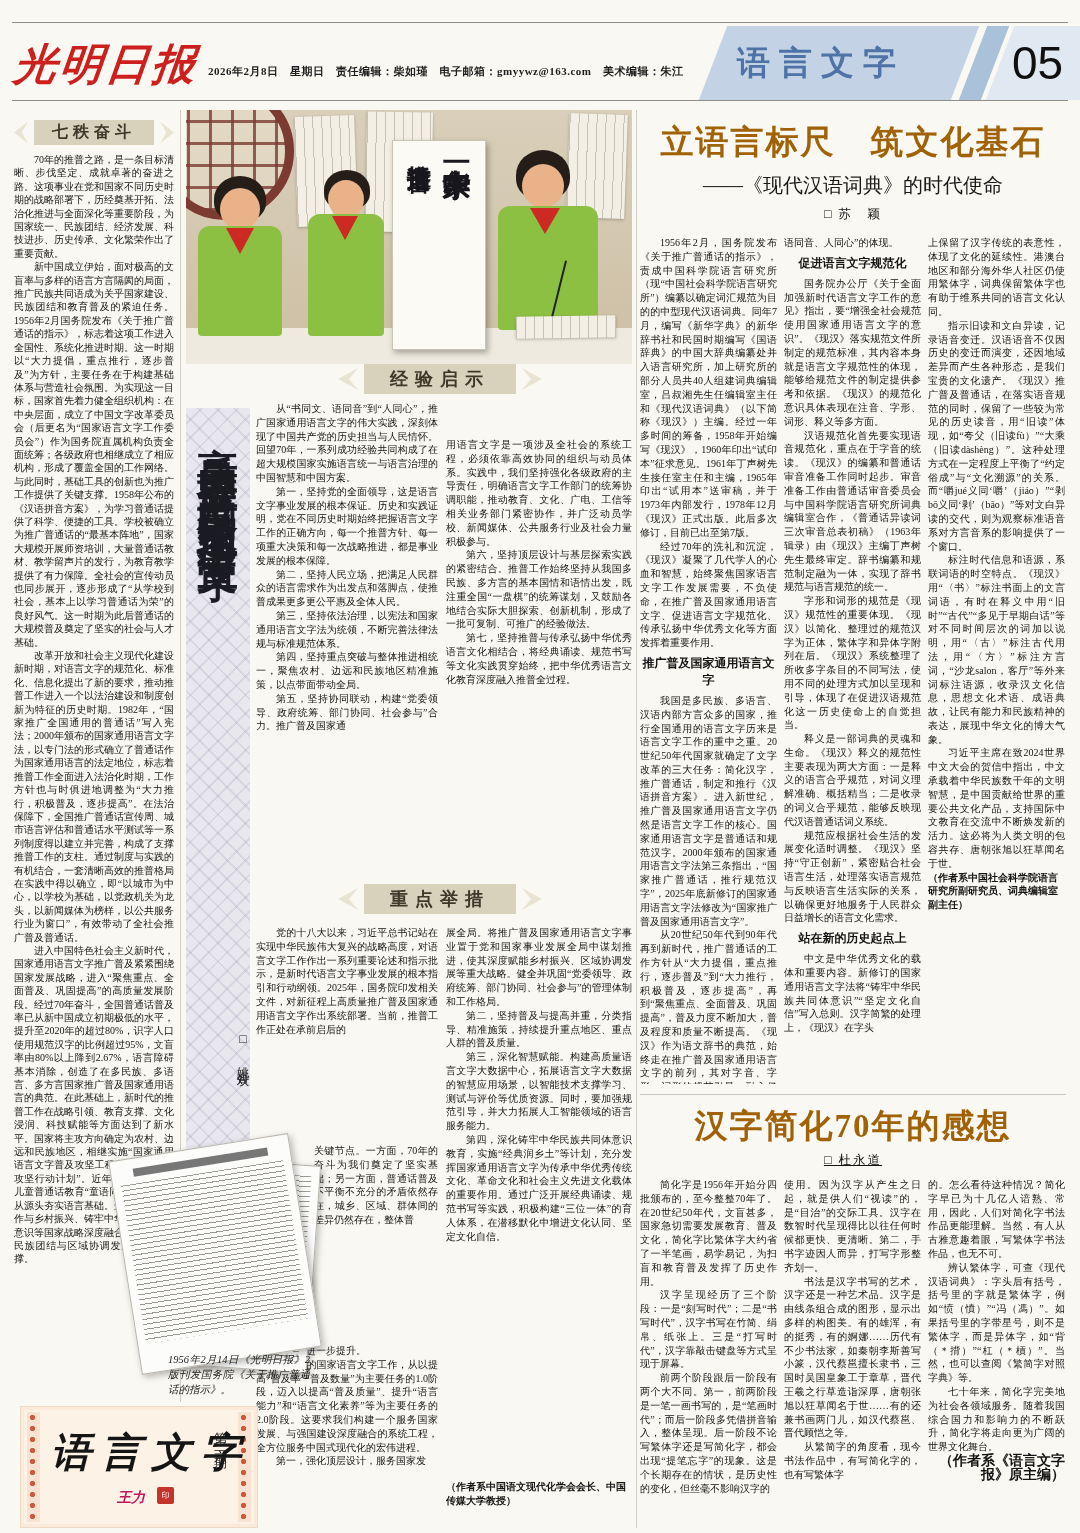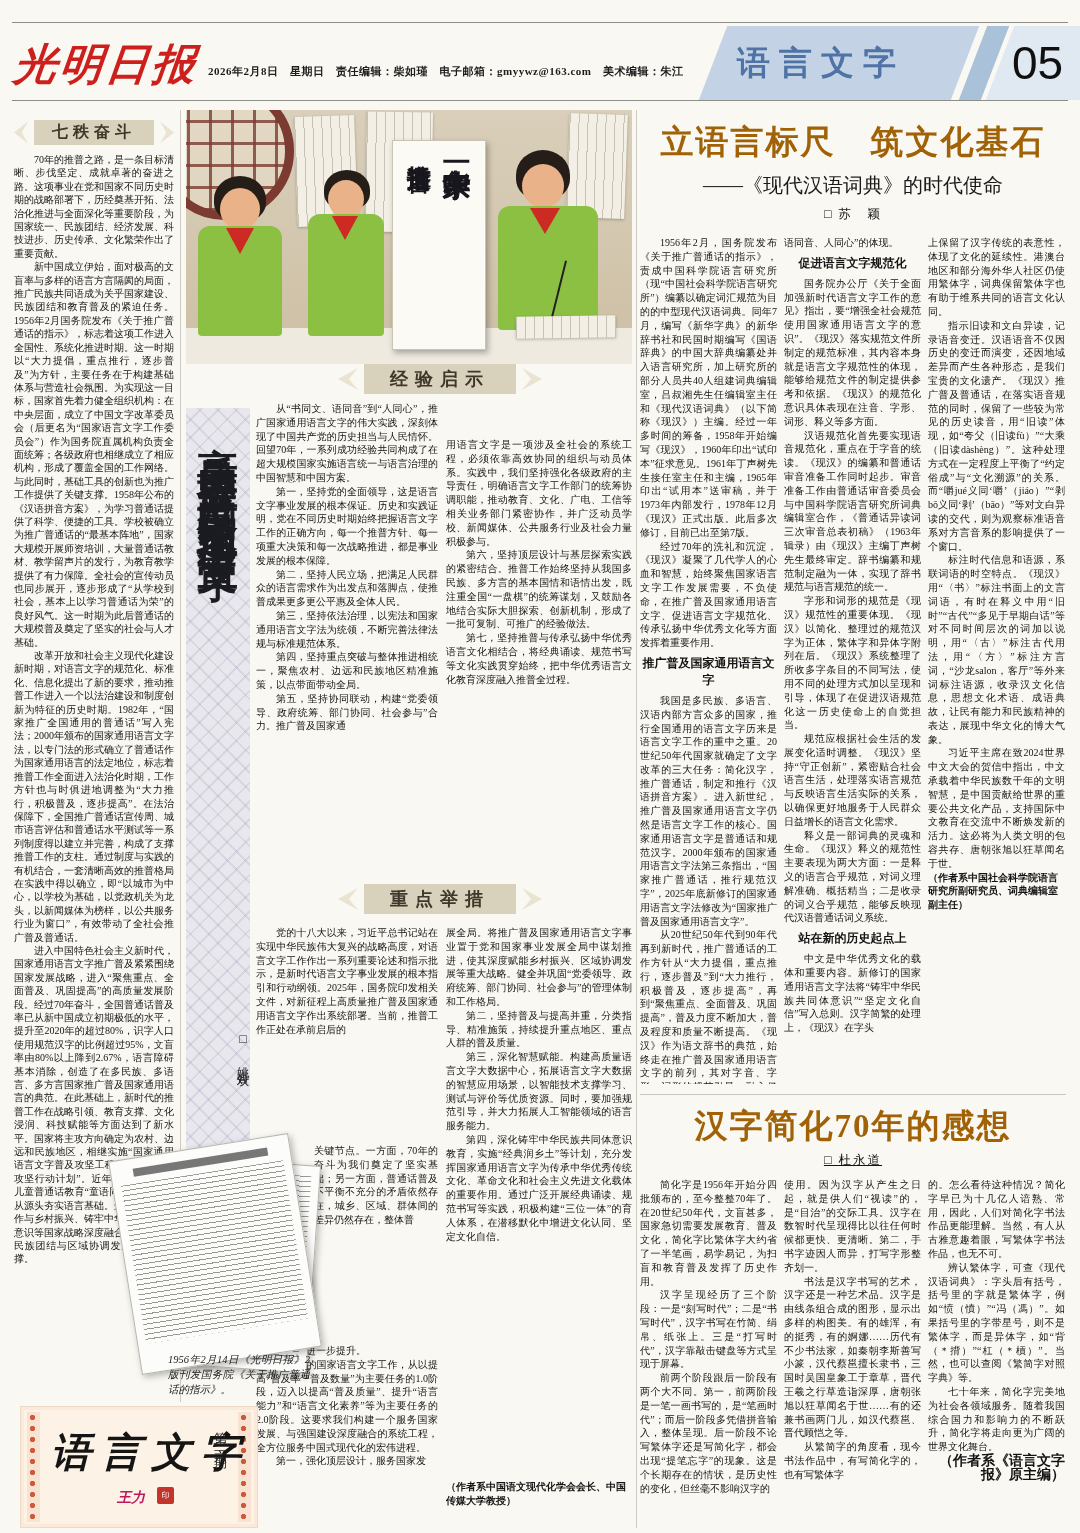--- a/index.html
+++ b/index.html
@@ -222,22 +222,22 @@
 </div>
 <div class="abs col" style="left:784px;top:236px;width:137px;height:848px;">
   <div>
       <p class="cont">语同音、人同心”的体现。</p>
     </div>
   <div class="subhead">促进语言文字规范化</div>
   <div>
       <p class="">国务院办公厅《关于全面加强新时代语言文字工作的意见》指出，要“增强全社会规范使用国家通用语言文字的意识”。《现汉》落实规范文件所制定的规范标准，其内容本身就是语言文字规范性的体现，能够给规范文件的制定提供参考和依据。《现汉》的规范化意识具体表现在注音、字形、词形、释义等多方面。</p>
       <p class="">汉语规范化首先要实现语音规范化，重点在于字音的统读。《现汉》的编纂和普通话审音准备工作同时起步。审音准备工作由普通话审音委员会与中国科学院语言研究所词典编辑室合作，《普通话异读词三次审音总表初稿》（1963年辑录）由《现汉》主编丁声树先生最终审定。辞书编纂和规范制定融为一体，实现了辞书规范与语言规范的统一。</p>
       <p class="">字形和词形的规范是《现汉》规范性的重要体现。《现汉》以简化、整理过的规范汉字为正体，繁体字和异体字附列在后。《现汉》系统整理了所收多字条目的不同写法，使用不同的处理方式加以呈现和引导，体现了在促进汉语规范化这一历史使命上的自觉担当。</p>
+      <p class="">释义是一部词典的灵魂和生命。《现汉》释义的规范性主要表现为两大方面：一是释义的语言合乎规范，对词义理解准确、概括精当；二是收录的词义合乎规范，能够反映现代汉语普通话词义系统。</p>
       <p class="">规范应根据社会生活的发展变化适时调整。《现汉》坚持“守正创新”，紧密贴合社会语言生活，处理落实语言规范与反映语言生活实际的关系，以确保更好地服务于人民群众日益增长的语言文化需求。</p>
-      <p class="">释义是一部词典的灵魂和生命。《现汉》释义的规范性主要表现为两大方面：一是释义的语言合乎规范，对词义理解准确、概括精当；二是收录的词义合乎规范，能够反映现代汉语普通话词义系统。</p>
     </div>
   <div class="subhead">站在新的历史起点上</div>
   <div>
       <p class="">中文是中华优秀文化的载体和重要内容。新修订的国家通用语言文字法将“铸牢中华民族共同体意识”“坚定文化自信”写入总则。汉字简繁的处理上，《现汉》在字头</p>
     </div>
 </div>
 <div class="abs col" style="left:928px;top:236px;width:137px;height:848px;">
   <div>
       <p class="cont">上保留了汉字传统的表意性，体现了文化的延续性。港澳台地区和部分海外华人社区仍使用繁体字，词典保留繁体字也有助于维系共同的语言文化认同。</p>
       <p class="">指示旧读和文白异读，记录语音变迁。汉语语音不仅因历史的变迁而演变，还因地域差异而产生各种形态，是我们宝贵的文化遗产。《现汉》推广普及普通话，在落实语音规范的同时，保留了一些较为常见的历史读音，用“旧读”体现，如“夸父（旧读fù）”“大乘（旧读dàshèng）”。这种处理方式在一定程度上平衡了“约定俗成”与“文化溯源”的关系。而“嚼jué义同‘嚼’（jiáo）”“剥bō义同‘剥’（bāo）”等对文白异读的交代，则为观察标准语音系对方言音系的影响提供了一个窗口。</p>

